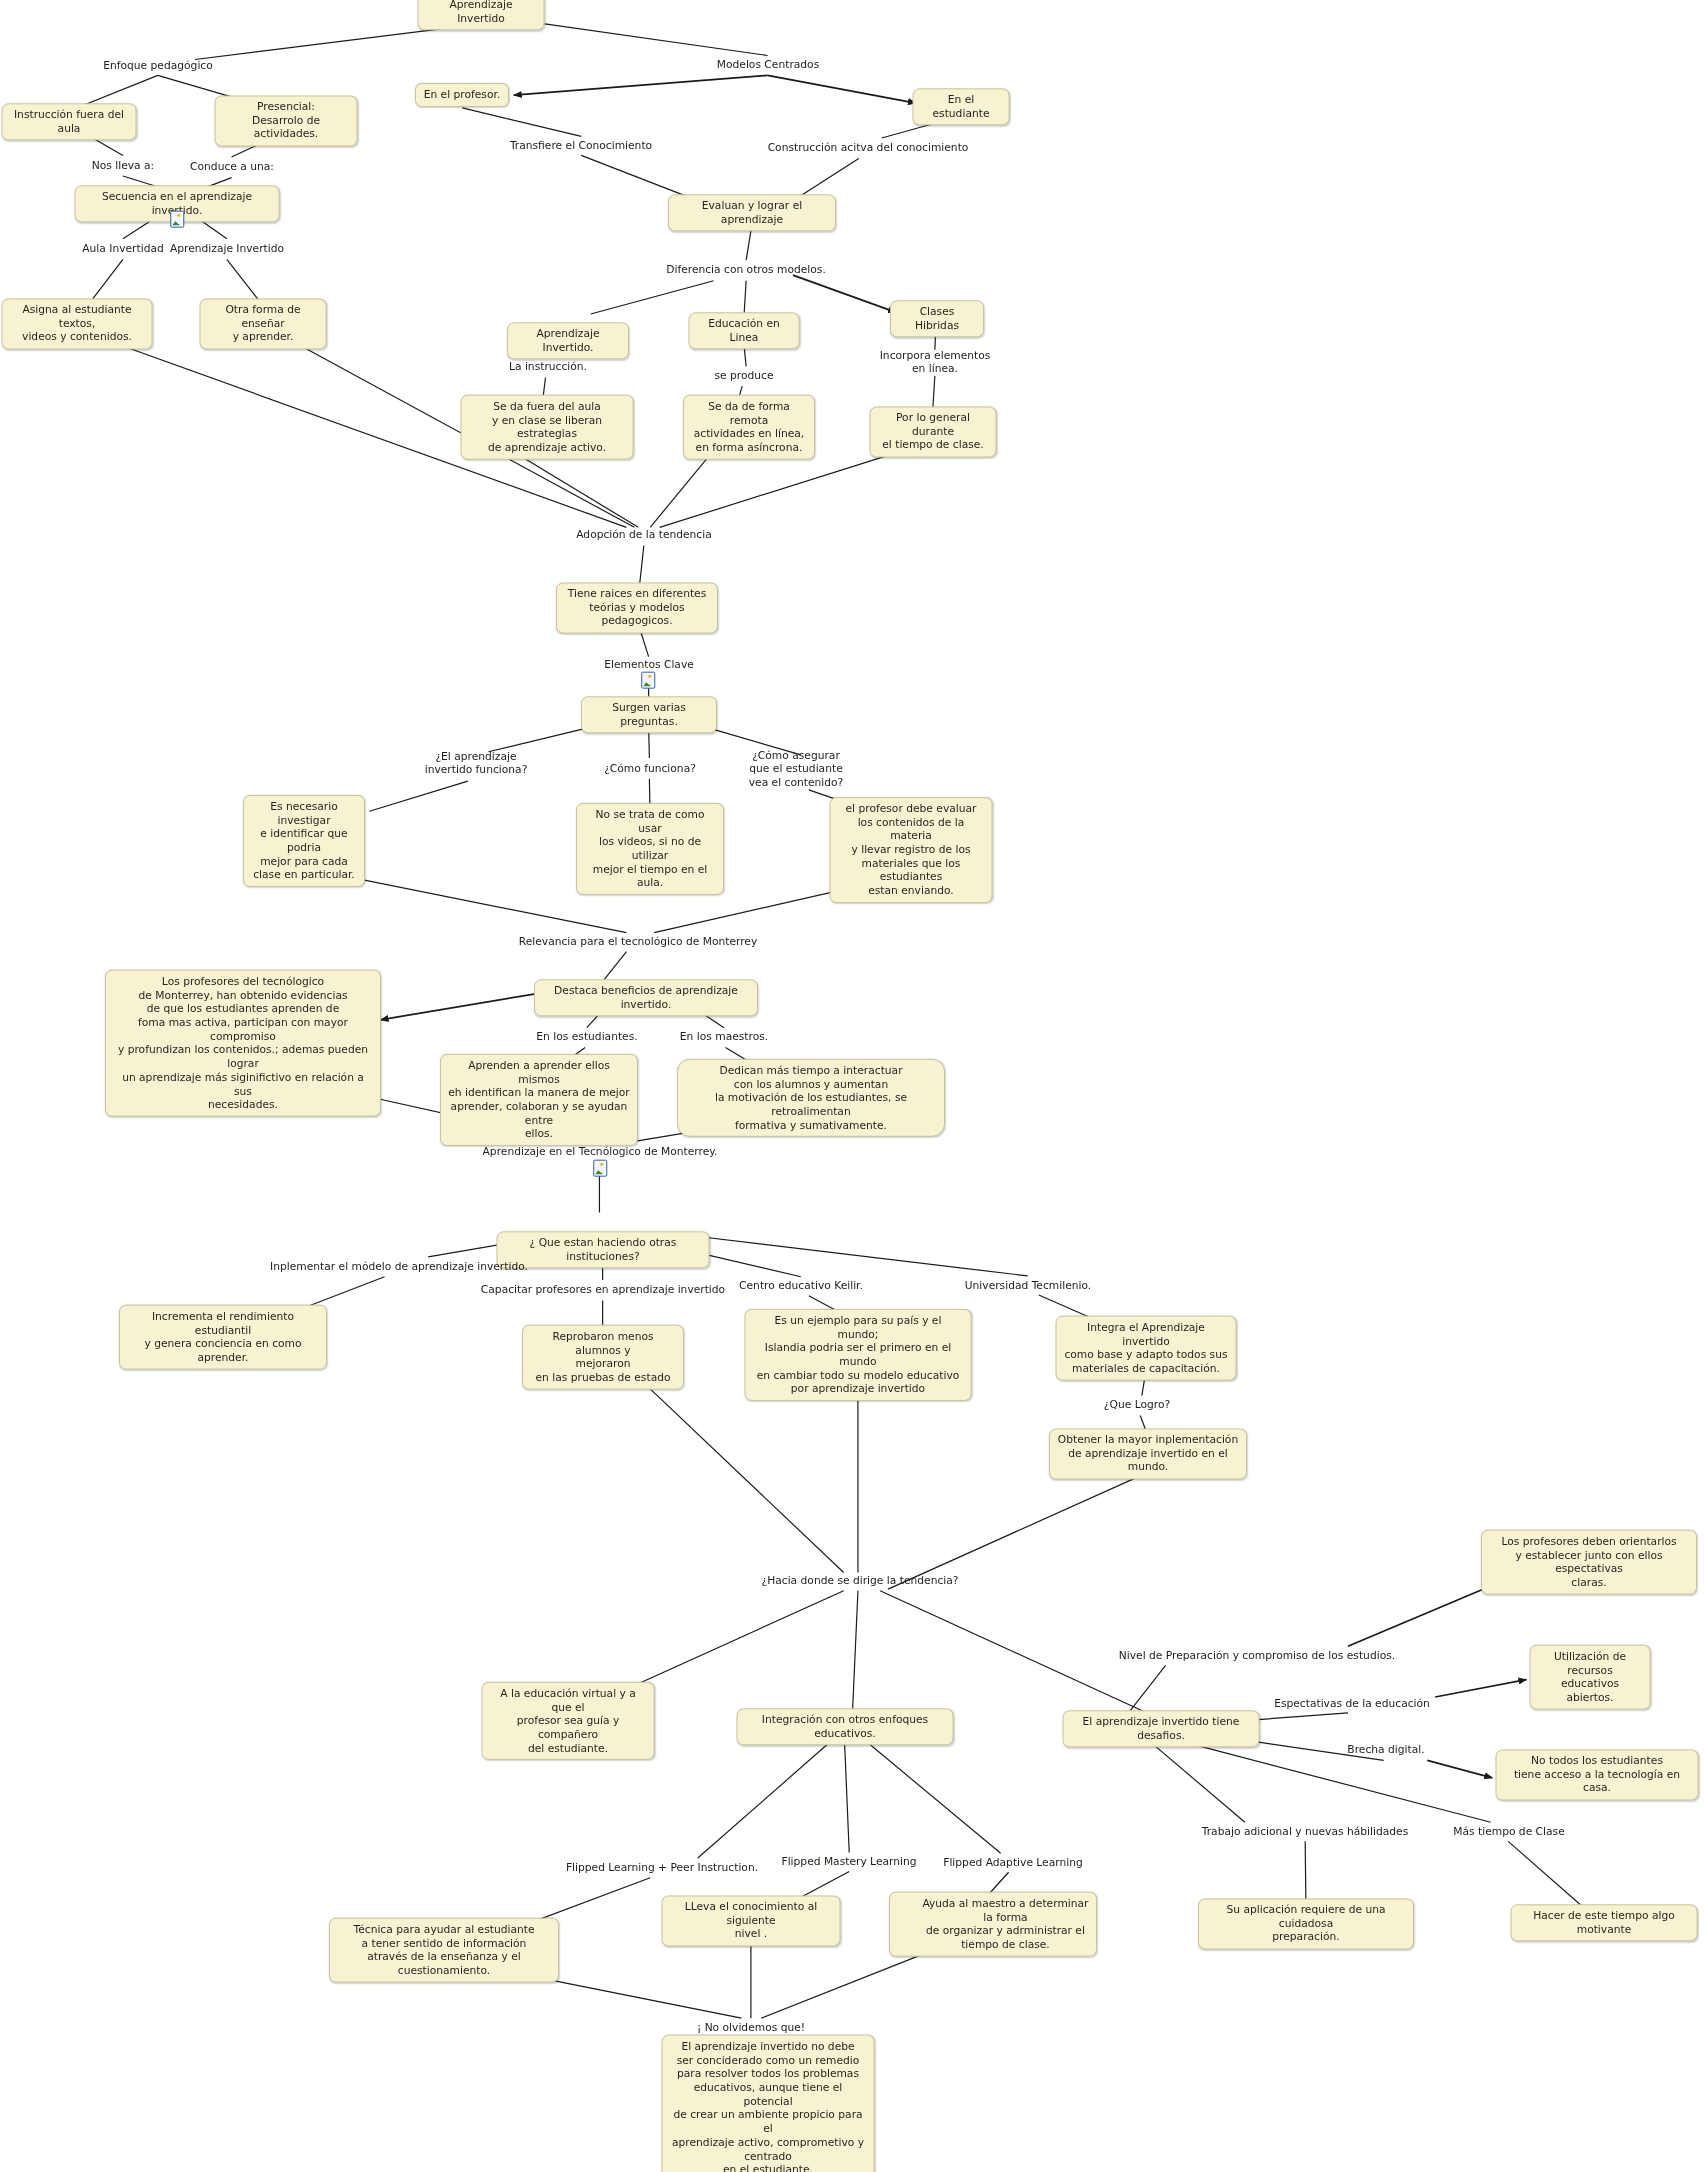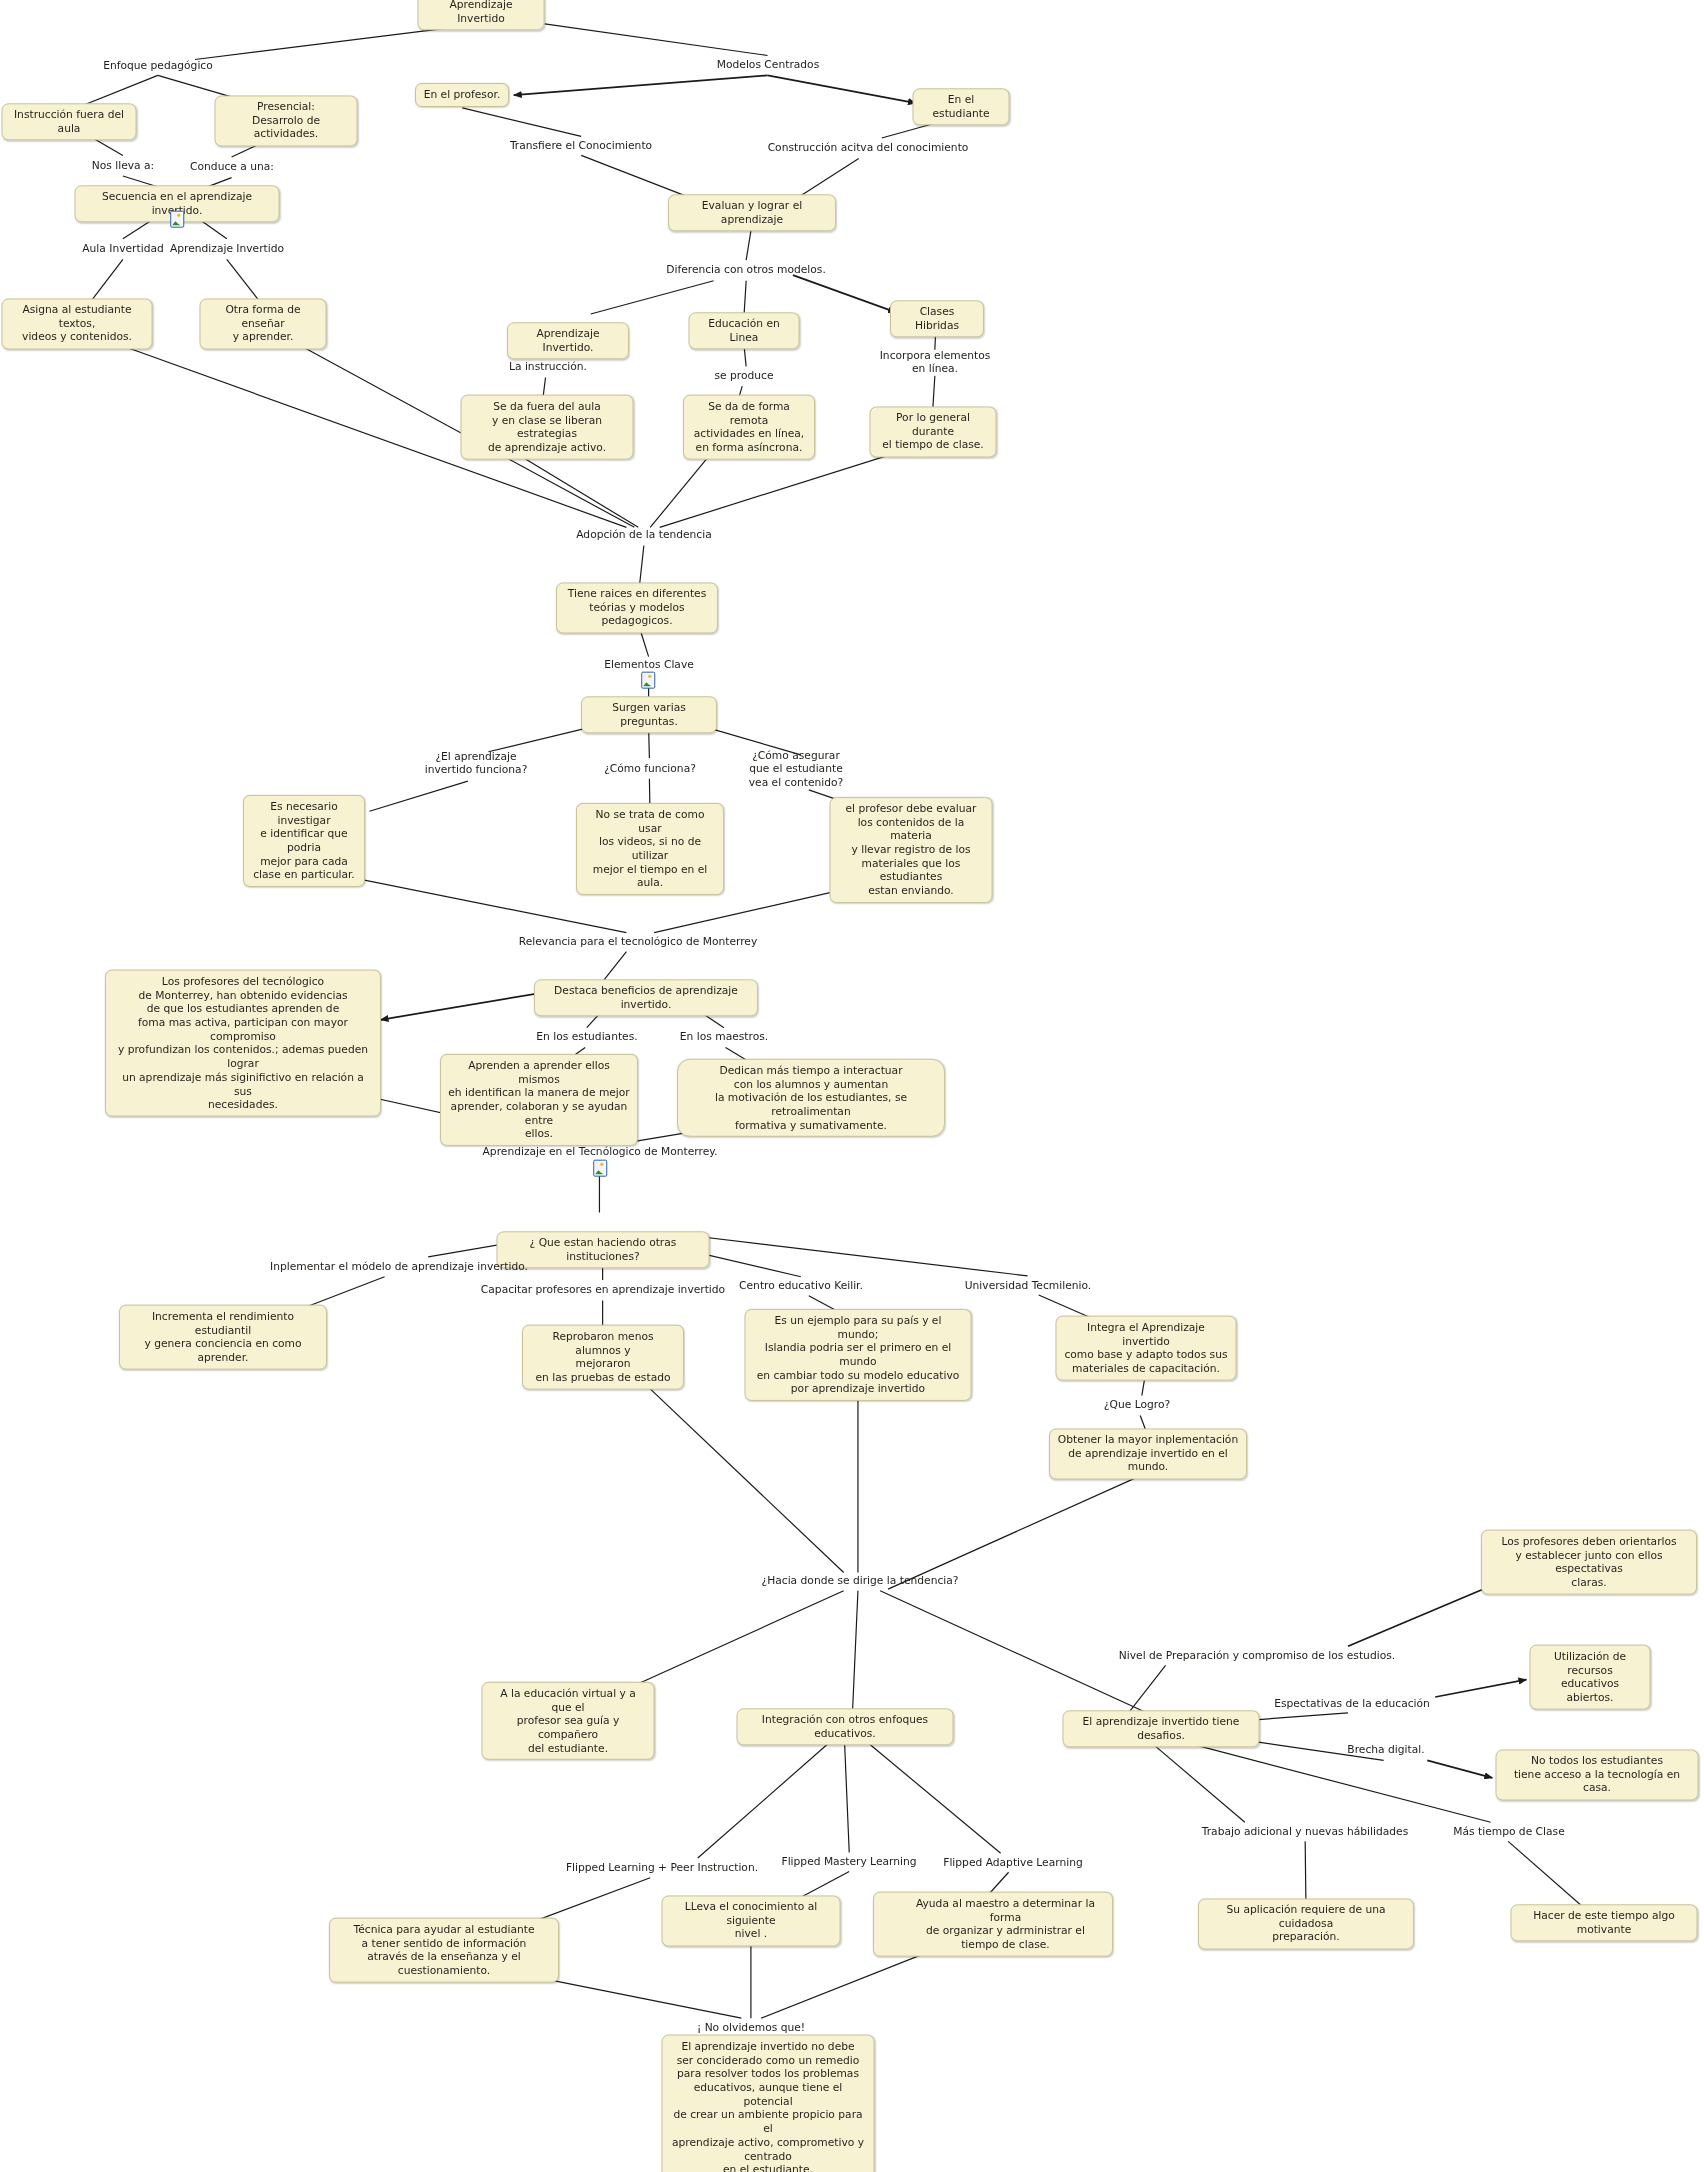--- a/index.html
+++ b/index.html
@@ -233,21 +233,21 @@
 del estudiante.</span></div>
       <div class="node" style="left: 845px; top: 1727px; width: 217px; min-height: 25px;"><span>Integración con otros enfoques educativos.</span></div>
       <div class="node" style="left: 1161px; top: 1729px; width: 197px; min-height: 25px;"><span>El aprendizaje invertido tiene desafios.</span></div>
       <div class="node" style="left: 1597px; top: 1775px; width: 203px; min-height: 38px;"><span>No todos los estudiantes
 tiene  acceso a la tecnología en casa.</span></div>
       <div class="node" style="left: 444px; top: 1950px; width: 230px; min-height: 49px;"><span>Técnica para ayudar al estudiante
 a tener sentido de información
 através de la enseñanza y el cuestionamiento.</span></div>
       <div class="node" style="left: 751px; top: 1921px; width: 179px; min-height: 38px;"><span>LLeva el conocimiento al siguiente
 nivel .</span></div>
-      <div class="node" style="left: 993px; top: 1924px; width: 240px; min-height: 38px; padding-left: 32px;"><span>Ayuda al maestro a determinar la forma
+      <div class="node" style="left: 993px; top: 1924px; width: 208px; min-height: 38px; padding-left: 32px;"><span>Ayuda al maestro a determinar la forma
 de organizar y adrministrar el tiempo de clase.</span></div>
       <div class="node" style="left: 1306px; top: 1924px; width: 216px; min-height: 38px;"><span>Su aplicación requiere de una cuidadosa
 preparación.</span></div>
       <div class="node" style="left: 1604px; top: 1923px; width: 187px; min-height: 25px;"><span>Hacer de este tiempo algo motivante</span></div>
       <div class="node" style="left: 768px; top: 2108px; width: 213px; min-height: 95px;"><span>El aprendizaje invertido no debe
 ser conciderado como un remedio
 para resolver todos los problemas
 educativos, aunque tiene el potencial
 de crear un ambiente propicio para el
 aprendizaje activo, comprometivo y centrado

